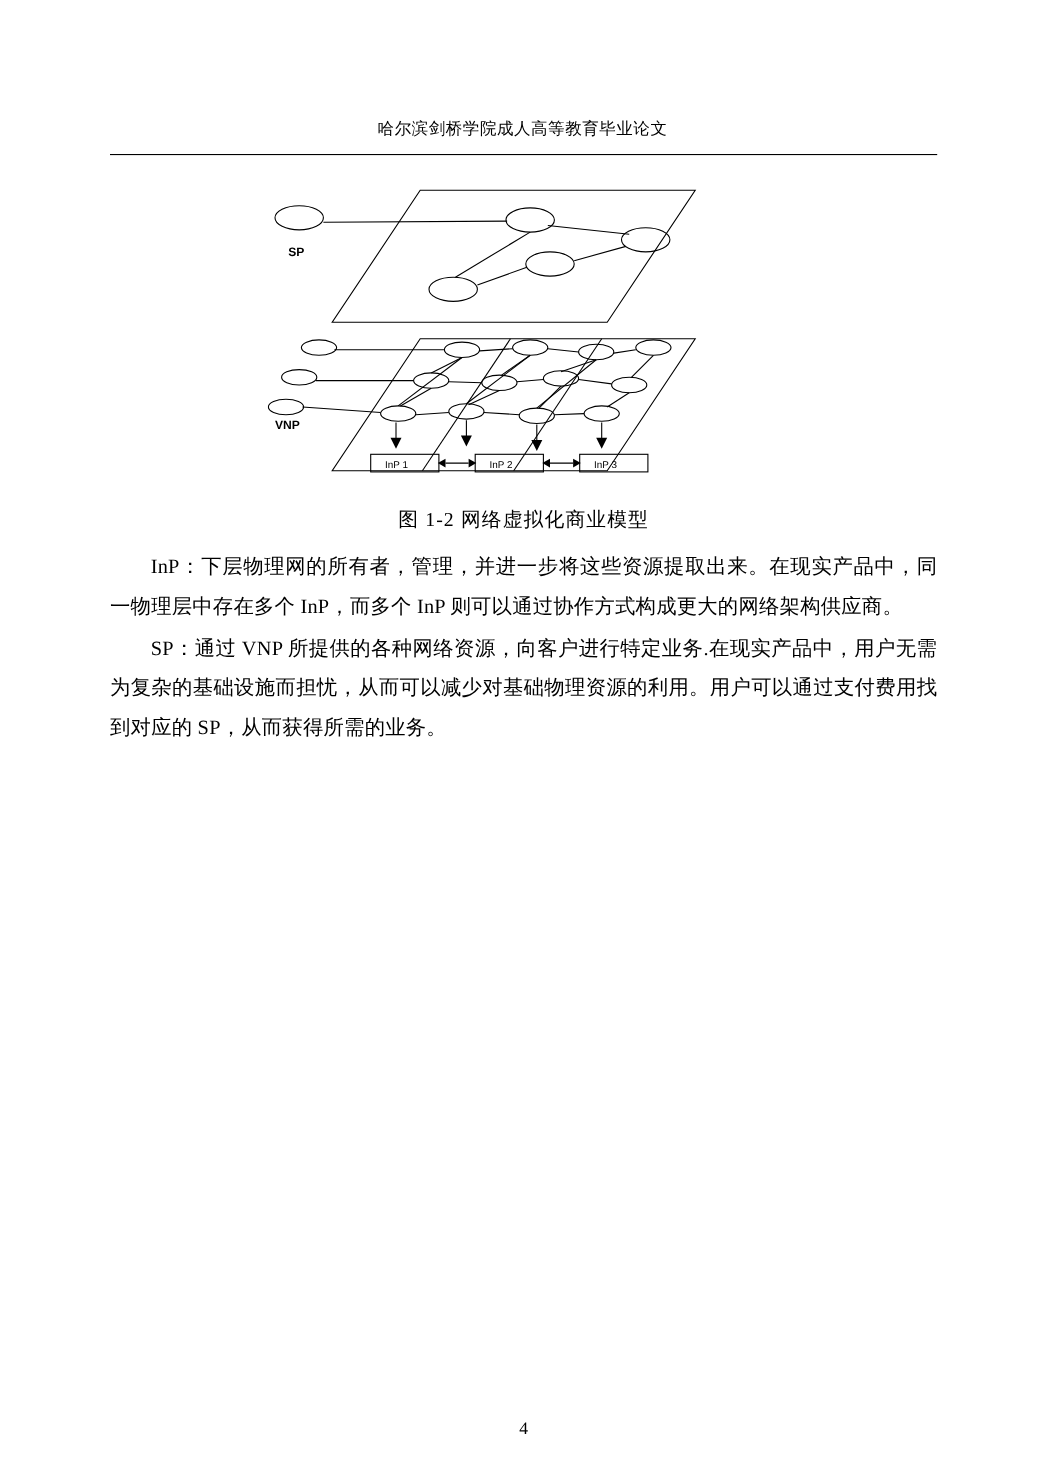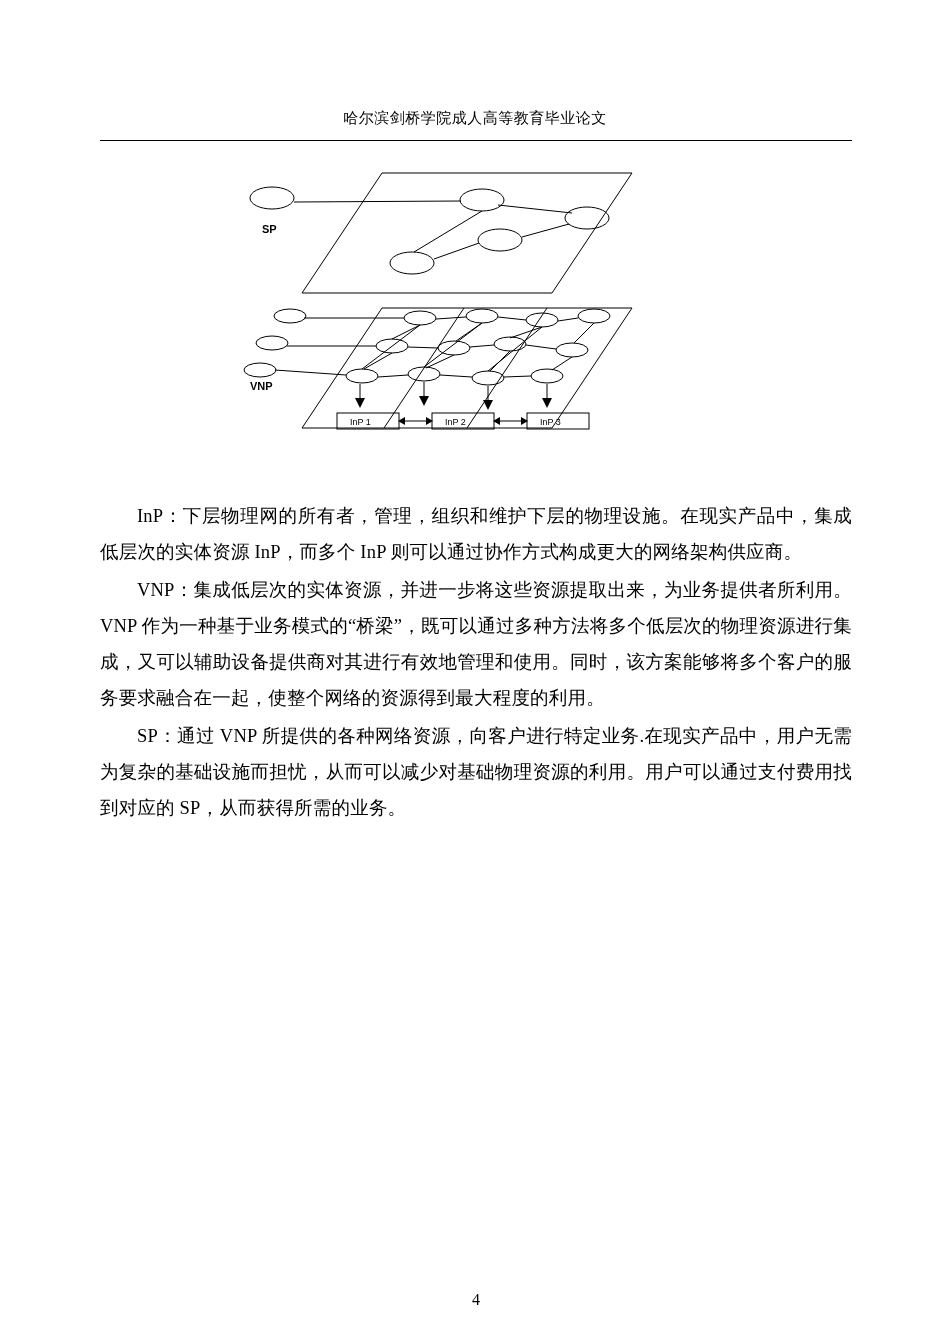--- a/index.html
+++ b/index.html
@@ -201,24 +201,24 @@
       </g>
 
       <text class="lbl" x="20" y="75">SP</text>
       <text class="lbl" x="8" y="232">VNP</text>
       <text class="lbl-small" x="108" y="267">InP 1</text>
       <text class="lbl-small" x="203" y="267">InP 2</text>
       <text class="lbl-small" x="298" y="267">InP 3</text>
     </svg>
   </div>
 
+  <div class="figure-caption">图 1-2 网络虚拟化商业模型</div>
 
   <div class="body">
-    <p class="para">InP：下层物理网的所有者，管理，组织和维护下层的物理设施。在现实产品中，集成低层次的实体资源 InP，而多个 InP 则可以通过协作方式构成更大的网络架构供应商。</p>
-    <p class="para">VNP：集成低层次的实体资源，并进一步将这些资源提取出来，为业务提供者所利用。VNP 作为一种基于业务模式的“桥梁”，既可以通过多种方法将多个低层次的物理资源进行集成，又可以辅助设备提供商对其进行有效地管理和使用。同时，该方案能够将多个客户的服务要求融合在一起，使整个网络的资源得到最大程度的利用。</p>
+    <p class="para">InP：下层物理网的所有者，管理，并进一步将这些资源提取出来。在现实产品中，同一物理层中存在多个 InP，而多个 InP 则可以通过协作方式构成更大的网络架构供应商。</p>
     <p class="para">SP：通过 VNP 所提供的各种网络资源，向客户进行特定业务.在现实产品中，用户无需为复杂的基础设施而担忧，从而可以减少对基础物理资源的利用。用户可以通过支付费用找到对应的 SP，从而获得所需的业务。</p>
   </div>
 
   <div class="footer">
     <span>4</span>
   </div>
 
 </div>
 
 </body></html>

